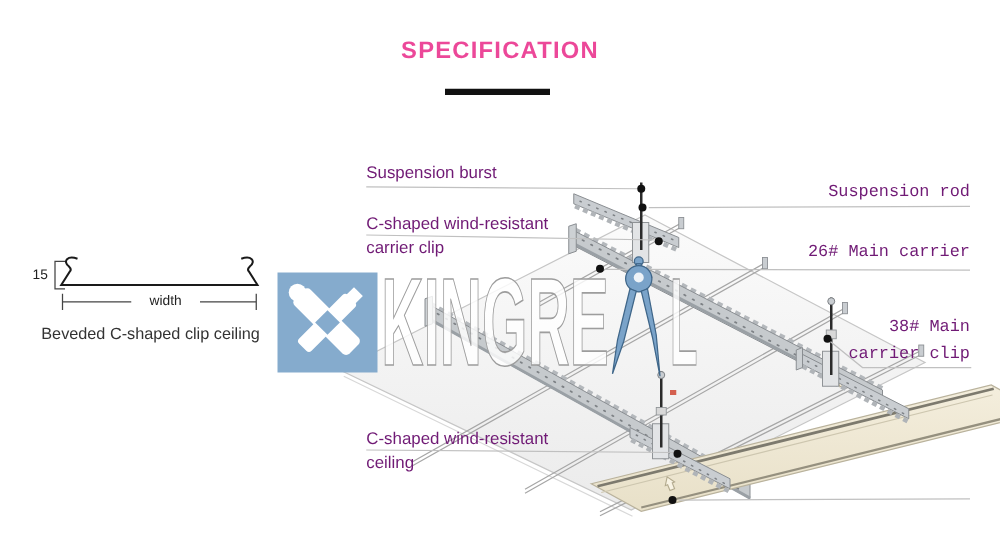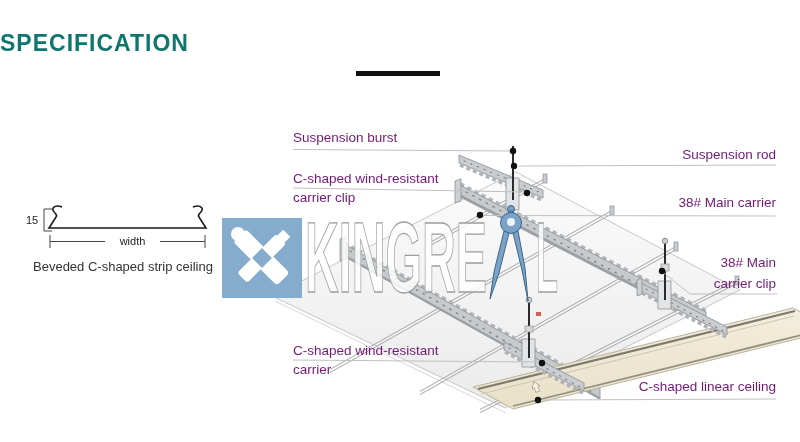--- a/index.html
+++ b/index.html
@@ -1,23 +1,23 @@
 <!DOCTYPE html>
 <html><head>
 <meta charset="utf-8">
 <style>
   html,body{margin:0;padding:0;}
   #stage{position:relative;width:800px;height:442px;background:#ffffff;overflow:hidden;
          font-family:"Liberation Sans",sans-serif;}
   #diagram-svg{position:absolute;left:0;top:0;}
-  .ttl{position:absolute;left:0;right:0;top:30px;text-align:left;
-       font-size:23px;font-weight:bold;letter-spacing:1px;color:#0f766e;}
+  .ttl{position:absolute;left:0;right:0;top:30px;text-align:center;
+       font-size:19px;font-weight:bold;letter-spacing:1px;color:#ec4899;}
   .ttl-bar{position:absolute;left:356px;top:71px;width:84px;height:5px;background:#111;}
   .lbl{position:absolute;font-size:13.5px;color:#701a75;white-space:nowrap;line-height:1;}
-  .lbl.rt{text-align:right;}
+  .lbl.rt{text-align:right;font-family:Liberation Mono, monospace;}
   .small{font-size:11px;color:#222;}
   .caption{position:absolute;left:33px;top:259px;font-size:13px;color:#333;white-space:nowrap;}
 </style>
 </head>
 <body>
 
 <div id="stage">
 
   <svg id="diagram-svg" width="800" height="442" viewBox="0 0 800 442">
     <defs>
@@ -166,26 +166,25 @@
         <polygon points="518,231 525,268 528,301 522,270 513,233"></polygon>
       </g>
     </g>
   </svg>
 
   <div class="ttl">SPECIFICATION</div>
   <div class="ttl-bar"></div>
 
   <div class="lbl small" style="left:26px;top:215px;">15</div>
   <div class="lbl small" style="left:105px;top:236px;width:55px;text-align:center;">width</div>
-  <div class="caption">Beveded C-shaped strip ceiling</div>
+  <div class="caption">Beveded C-shaped clip ceiling</div>
 
   <div class="lbl" style="left:293px;top:131px;">Suspension burst</div>
   <div class="lbl" style="left:293px;top:172px;">C-shaped wind-resistant</div>
   <div class="lbl" style="left:293px;top:191px;">carrier clip</div>
   <div class="lbl" style="left:293px;top:344px;">C-shaped wind-resistant</div>
-  <div class="lbl" style="left:293px;top:363px;">carrier</div>
+  <div class="lbl" style="left:293px;top:363px;">ceiling</div>
 
   <div class="lbl rt" style="right:24px;top:148px;">Suspension rod</div>
-  <div class="lbl rt" style="right:24px;top:196px;">38# Main carrier</div>
+  <div class="lbl rt" style="right:24px;top:196px;">26# Main carrier</div>
   <div class="lbl rt" style="right:24px;top:256px;margin-left:10px;">38# Main</div>
   <div class="lbl rt" style="right:24px;top:277px;">carrier clip</div>
-  <div class="lbl rt" style="right:24px;top:380px;">C-shaped linear ceiling</div>
 </div>
 
 </body></html>

